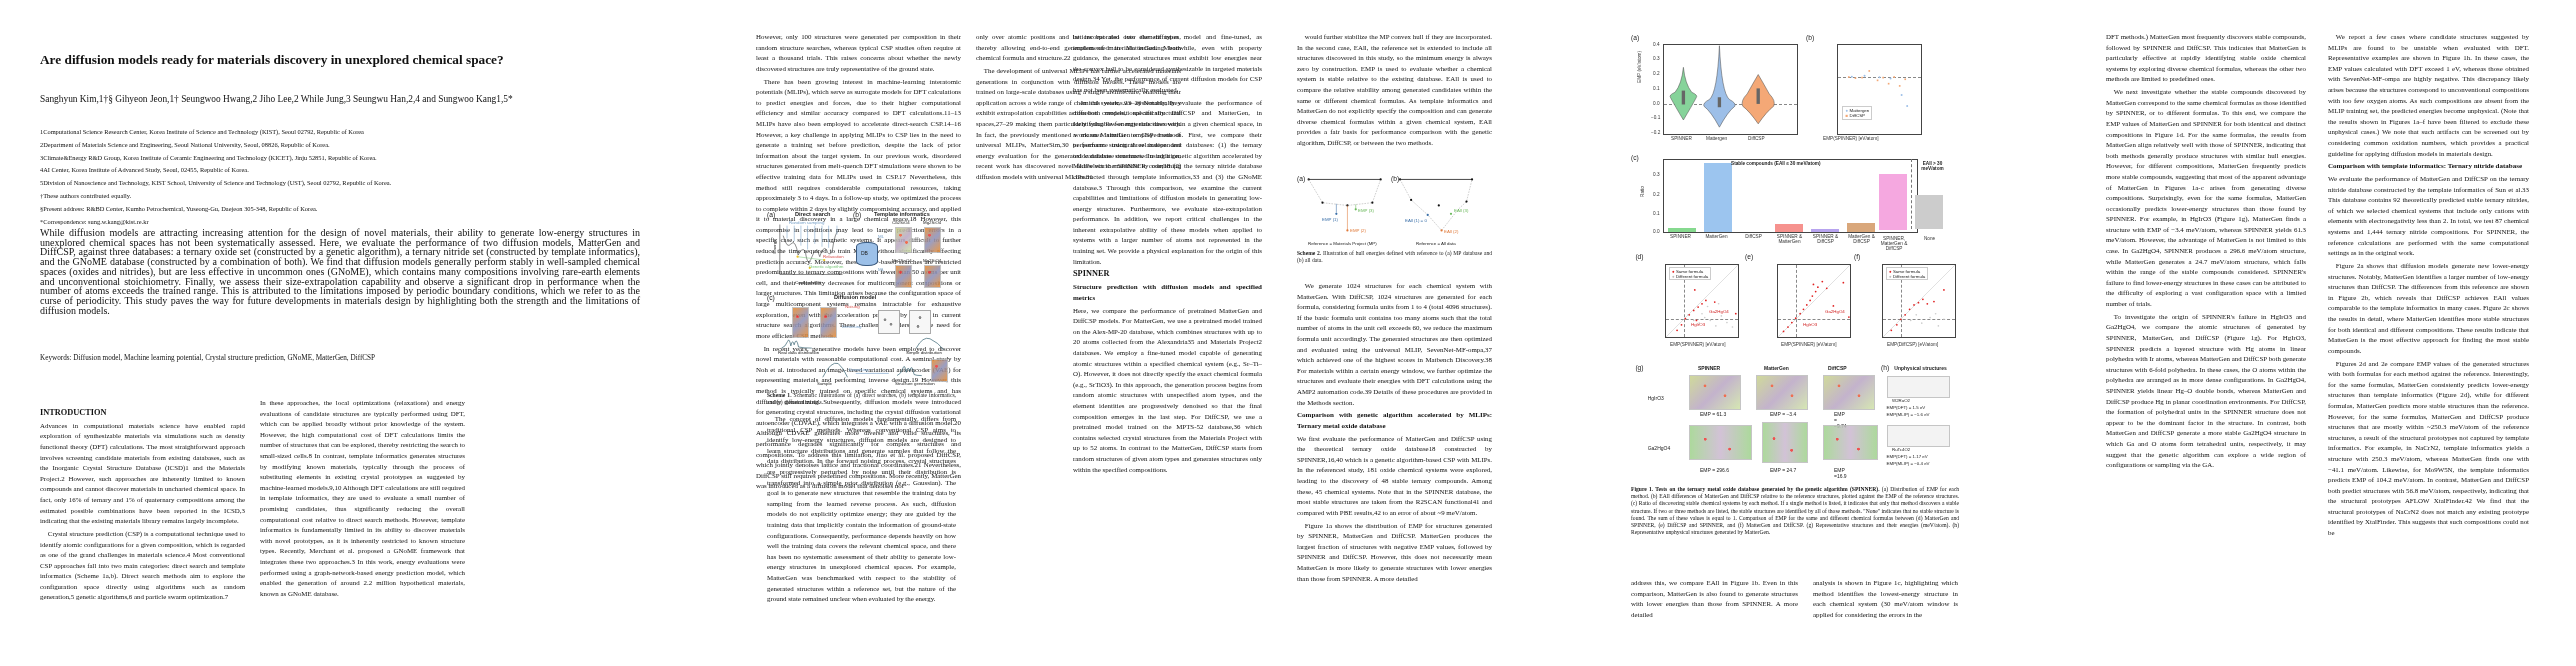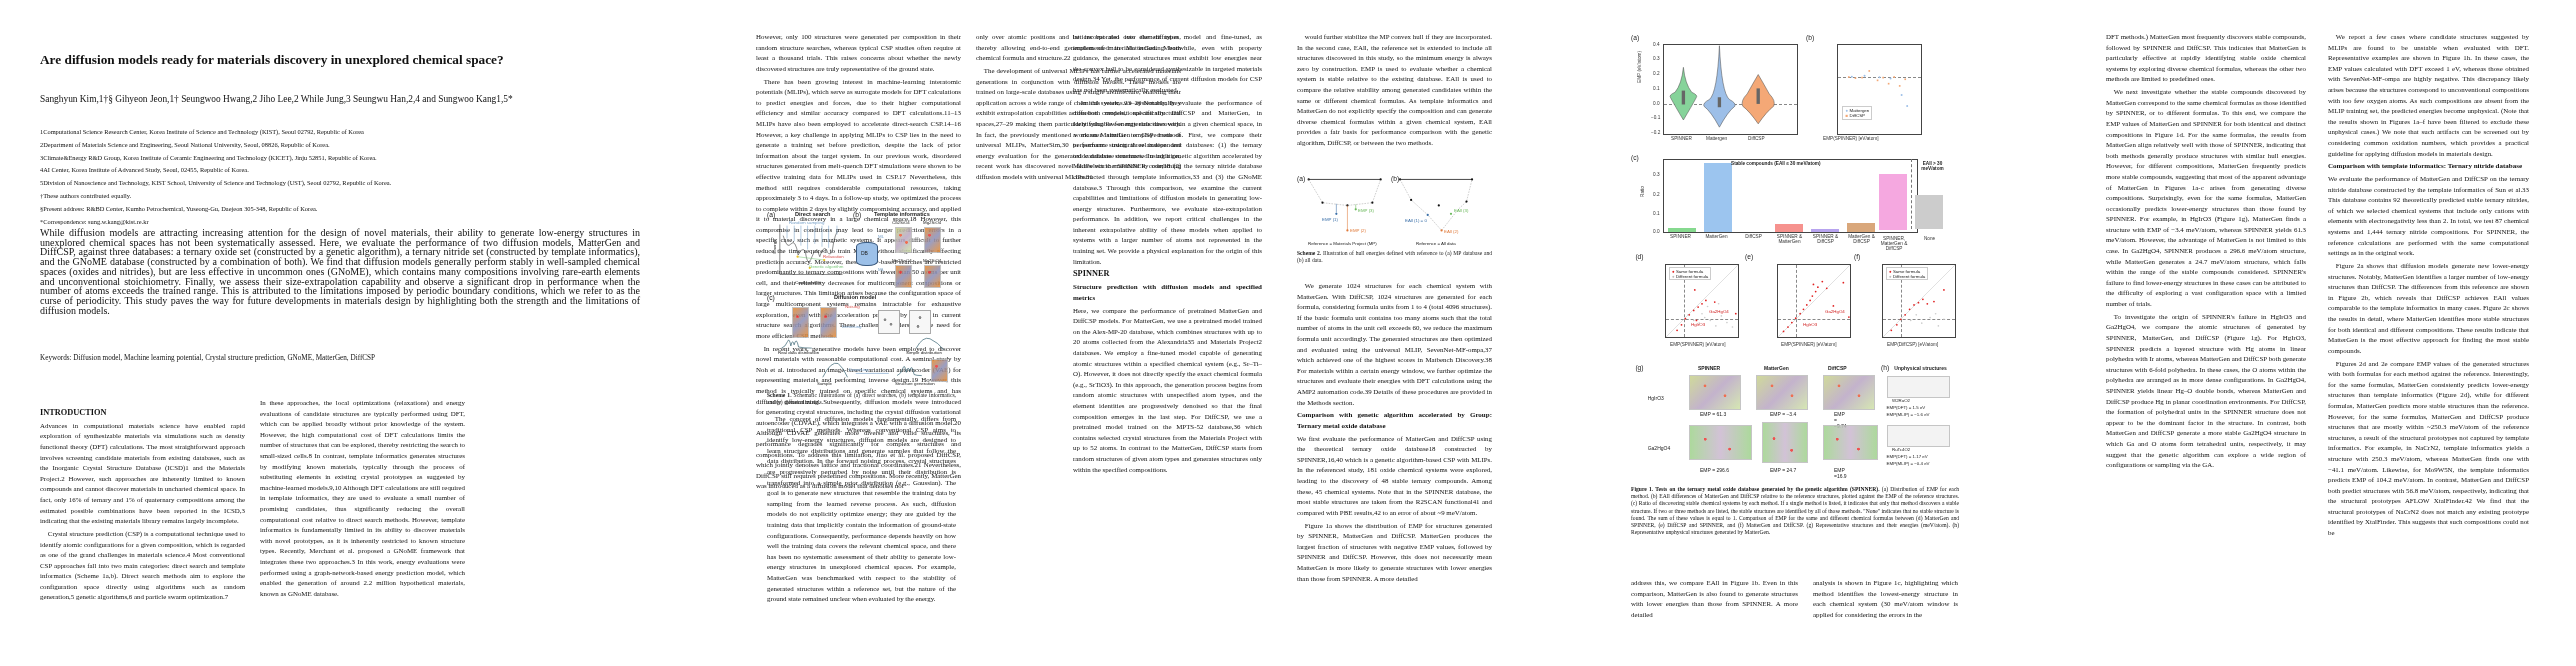--- a/index.html
+++ b/index.html
@@ -209,21 +209,21 @@
   <span class="lbl" style="left:147px; top:54px; font-size:4.4px; color:#e07a3a;">EAll (2)</span>
   <span class="lbl" style="left:157px; top:33px; font-size:4.4px; color:#6ab85a;">EAll (3)</span>
   <span class="lbl" style="left:119px; top:66px; font-size:4.4px;">Reference = All data</span>
   <div class="caption" style="position:absolute; left:0; top:75px; width:195px; font-family:'Liberation Serif', serif;">
     <b>Scheme 2.</b><span> Illustration of hull energies defined with reference to (a) MP database and (b) all data.</span>
   </div>
 </div>
 
 <div class="col" style="left:1297px; top:281px; width:195px;">
   <p>We generate 1024 structures for each chemical system with MatterGen. With DiffCSP, 1024 structures are generated for each formula, considering formula units from 1 to 4 (total 4096 structures). If the basic formula unit contains too many atoms such that the total number of atoms in the unit cell exceeds 60, we reduce the maximum formula unit accordingly. The generated structures are then optimized and evaluated using the universal MLIP, SevenNet-MF-ompa,37 which achieved one of the highest scores in Matbench Discovery.38 For materials within a certain energy window, we further optimize the structures and evaluate their energies with DFT calculations using the AMP2 automation code.39 Details of these procedures are provided in the Methods section.</p>
-  <p class="h-sub">Comparison with genetic algorithm accelerated by Group: Ternary metal oxide database</p>
+  <p class="h-sub">Comparison with genetic algorithm accelerated by MLIPs: Ternary metal oxide database</p>
   <p class="noindent">We first evaluate the performance of MatterGen and DiffCSP using the theoretical ternary oxide database18 constructed by SPINNER,16,40 which is a genetic algorithm-based CSP with MLIPs. In the referenced study, 181 oxide chemical systems were explored, leading to the discovery of 48 stable ternary compounds. Among these, 45 chemical systems. Note that in the SPINNER database, the most stable structures are taken from the R2SCAN functional41 and compared with PBE results,42 to an error of about ~9 meV/atom.</p>
   <p>Figure 1a shows the distribution of EMP for structures generated by SPINNER, MatterGen and DiffCSP. MatterGen produces the largest fraction of structures with negative EMP values, followed by SPINNER and DiffCSP. However, this does not necessarily mean MatterGen is more likely to generate structures with lower energies than those from SPINNER. A more detailed</p>
 </div>
 
 <div class="fig" style="left:1631px; top:22px; width:295px; height:489px;">
 
   <span class="lbl" style="left:0; top:12.2px;">(a)</span>
   <div class="box" style="left:32px; top:22px; width:133px; height:89px;">
     <div class="dash-h" style="top:59px;"></div>
     <svg width="133" height="89" style="position:absolute; left:0; top:0;" viewBox="0 0 240 160">

